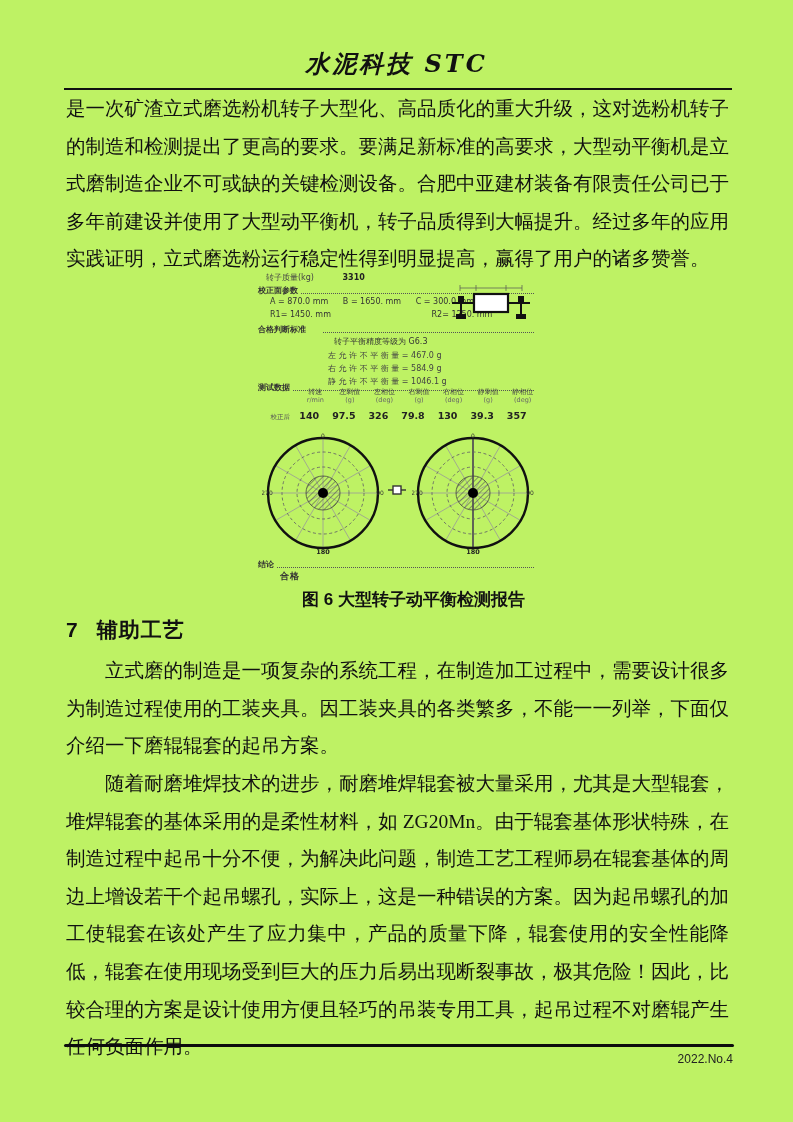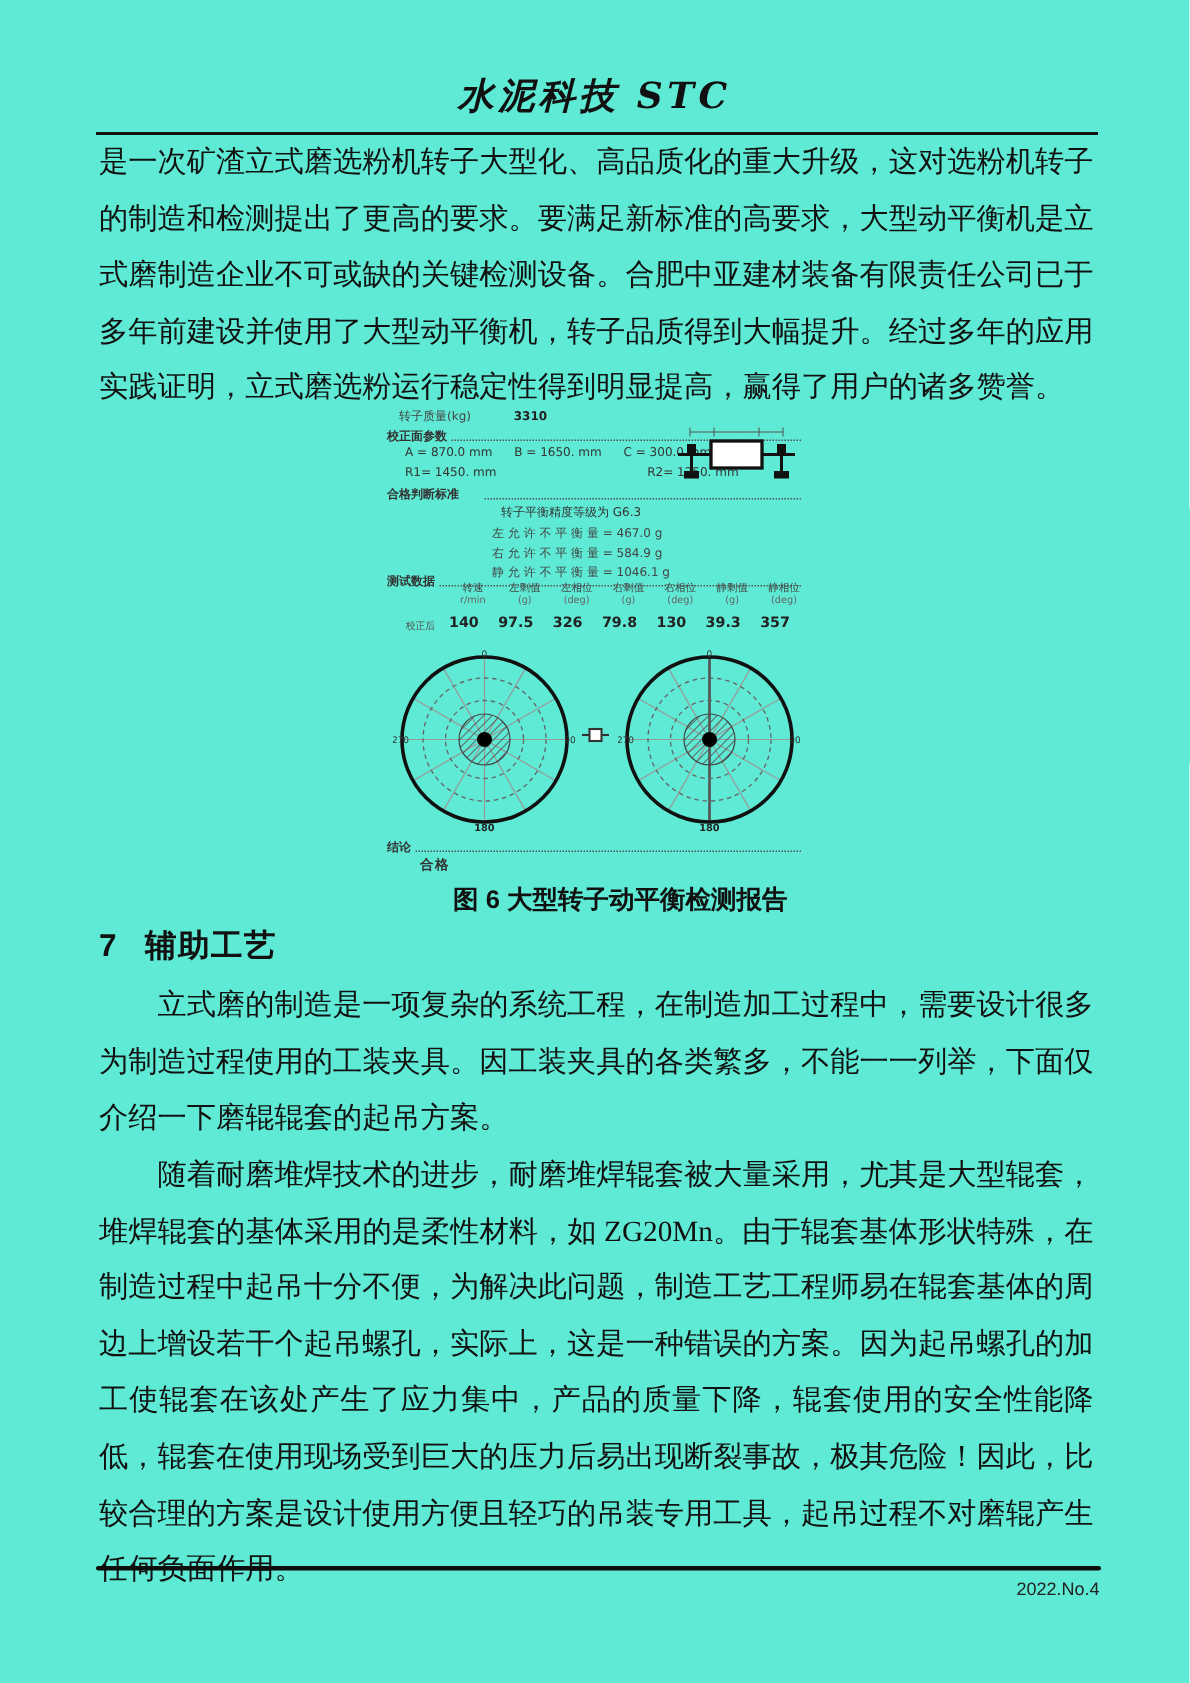--- a/index.html
+++ b/index.html
@@ -1,19 +1,19 @@
 <!DOCTYPE html>
 <html><head>
 <meta charset="utf-8">
 <style>
   html,body{margin:0;padding:0;background:#ffffff;}
   .page{
     position:relative;
     width:793px;height:1122px;
-    background:#5eead4;
+    background:#bef264;
     font-family:"Liberation Serif","DejaVu Serif",serif;
     color:#1a1a1a;
     overflow:hidden;
   }
   
   .journal-title{
     position:absolute;left:0;top:48px;width:100%;
     text-align:center;
     font-family:"DejaVu Serif","Liberation Serif",serif;
     font-weight:bold;font-style:italic;

